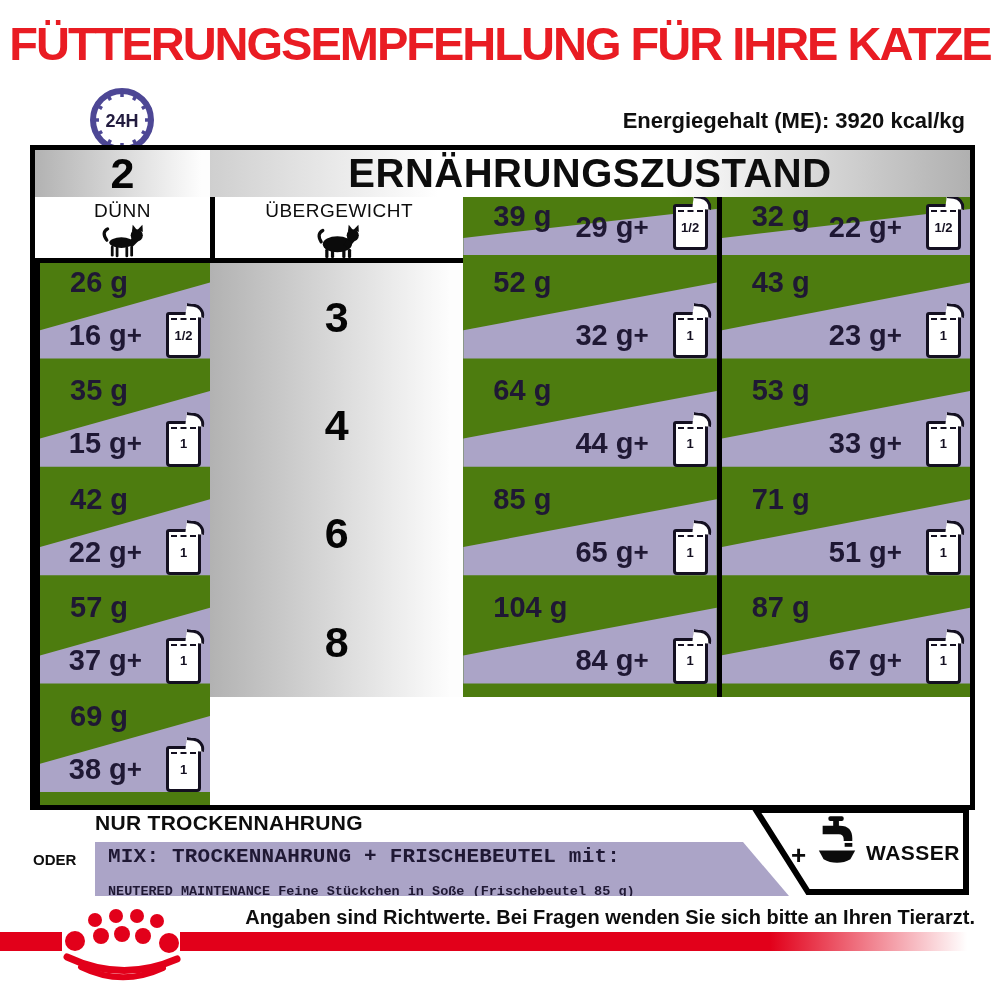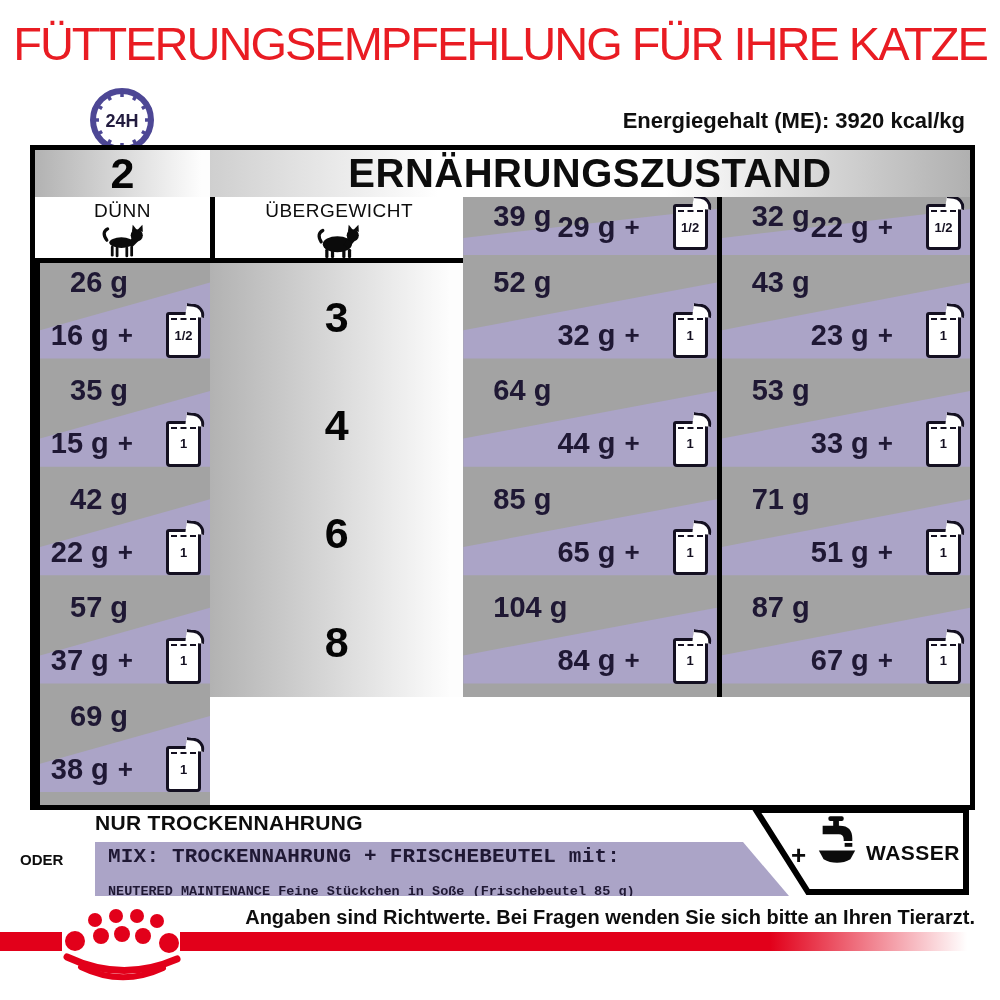--- a/index.html
+++ b/index.html
@@ -1,60 +1,60 @@
 <!DOCTYPE html>
 <html style="--red: #e2001a; --title_red: #e91c23; --purple: #aba4c7; --clock: #4d4795; --ink: #1f1834;"><head>
 <meta charset="utf-8">
 <style>
   html,body{margin:0;padding:0;background:#fff;}
   body{width:1000px;height:1000px;position:relative;overflow:hidden;
        font-family:"Liberation Sans",sans-serif;color:#0d0d0d;}
   .abs{position:absolute;}
 
   
-  .title{left:0;right:0;top:16px;text-align:center;font-size:47px;font-weight:normal;
+  .title{left:0;right:0;top:16px;text-align:center;font-size:47px;font-weight:bold;
          letter-spacing:-2px;color:var(--title_red);white-space:nowrap;}
   .energy{right:35px;top:108px;font-size:22px;font-weight:bold;color:#0f0f0f;}
   .clock{left:86px;top:84px;color:var(--clock);}
 
   
   .table{left:30px;top:145px;width:935px;height:655px;border:5px solid #000;background:#fff;
          display:grid;grid-template-columns:175px 1fr 1fr 1fr;
          grid-template-rows:47px 66px repeat(5,1fr);}
   .corner{grid-column:1;grid-row:1/3;background:linear-gradient(to right,#a3a3a3,#fdfdfd);
           border-bottom:5px solid #000;display:flex;flex-direction:column;align-items:center;
           justify-content:center;font-size:24px;font-weight:bold;line-height:1.42;color:#0d0d0d;}
   .band{grid-column:2/5;grid-row:1;background:linear-gradient(to right,#cfcfcf,#fff 30%,#fff 60%,#b0b0b0);
         display:flex;align-items:center;justify-content:center;font-size:40px;font-weight:bold;
         letter-spacing:.5px;color:#0d0d0d;}
   .subhead{grid-row:2;background:#fff;border-bottom:5px solid #000;display:flex;flex-direction:column;
            align-items:center;justify-content:flex-start;padding-top:3px;font-size:19px;
            font-weight:normal;letter-spacing:.5px;color:#0d0d0d;}
   .bl{border-left:5px solid #000;}
   .wcell{background:linear-gradient(to right,#b2b2b2,#fdfdfd 95%);display:flex;align-items:center;
          justify-content:center;font-size:43px;font-weight:bold;color:#050505;}
-  .cell{position:relative;background:#a3a3a3;overflow:hidden;}
+  .cell{position:relative;background:#4d7c0f;overflow:hidden;}
   .cell::before{content:"";position:absolute;inset:0;background:var(--purple);
         clip-path:polygon(0 62%,100% 18%,100% 88%,0 88%);}
   .dry{position:absolute;top:3px;left:30px;font-size:29px;font-weight:bold;color:var(--ink);}
-  .mixline{position:absolute;bottom:13px;right:9px;display:flex;align-items:center;gap:9px;
+  .mixline{position:absolute;bottom:13px;right:9px;display:flex;align-items:center;
            font-size:29px;font-weight:bold;color:var(--ink);}
   .plus{font-size:26px;}
   .pouch{position:relative;width:29px;height:40px;background:#fff;border:3px solid #141021;
          border-radius:3px 5px 4px 4px;display:flex;align-items:center;justify-content:center;
          font-size:13px;font-weight:bold;color:#141021;margin-left:24px;}
   .pouch::before{content:"";position:absolute;top:3px;left:2px;right:2px;border-top:2px dashed #141021;}
   .pouch::after{content:"";position:absolute;top:-11px;right:-7px;width:16px;height:10px;background:#fff;
          border:3px solid #141021;border-left:none;border-bottom:none;border-radius:0 12px 0 0;
          transform:rotate(6deg);}
   .cat{margin-top:2px;}
 
   
   .dryonly{left:95px;top:811px;font-size:21px;font-weight:bold;letter-spacing:.3px;color:#0d0d0d;}
-  .oder{left:20px;top:851px;font-size:15px;font-weight:bold;color:#0d0d0d;}
+  .oder{left:33px;top:851px;font-size:15px;font-weight:bold;color:#0d0d0d;}
   .mixblock{left:95px;top:842px;width:694px;height:54px;background:var(--purple);
             clip-path:polygon(0 0,648px 0,694px 100%,0 100%);padding:3px 0 15px 13px;box-sizing:border-box;font-family:Liberation Mono, monospace;}
   .mixtitle{font-size:21px;font-weight:bold;color:var(--ink);letter-spacing:.2px;}
   .mixsub{font-size:13.5px;font-weight:bold;color:var(--ink);margin-top:16px;}
   .waterplus{left:791px;top:840px;font-size:26px;font-weight:bold;color:#0b0b0b;}
   .faucet{left:815px;top:815px;}
   .waterlabel{left:866px;top:841px;font-size:21px;font-weight:bold;letter-spacing:.5px;color:#0b0b0b;}
 
   
   .note{right:25px;top:906px;font-size:20px;font-weight:bold;color:#0d0d0d;}

